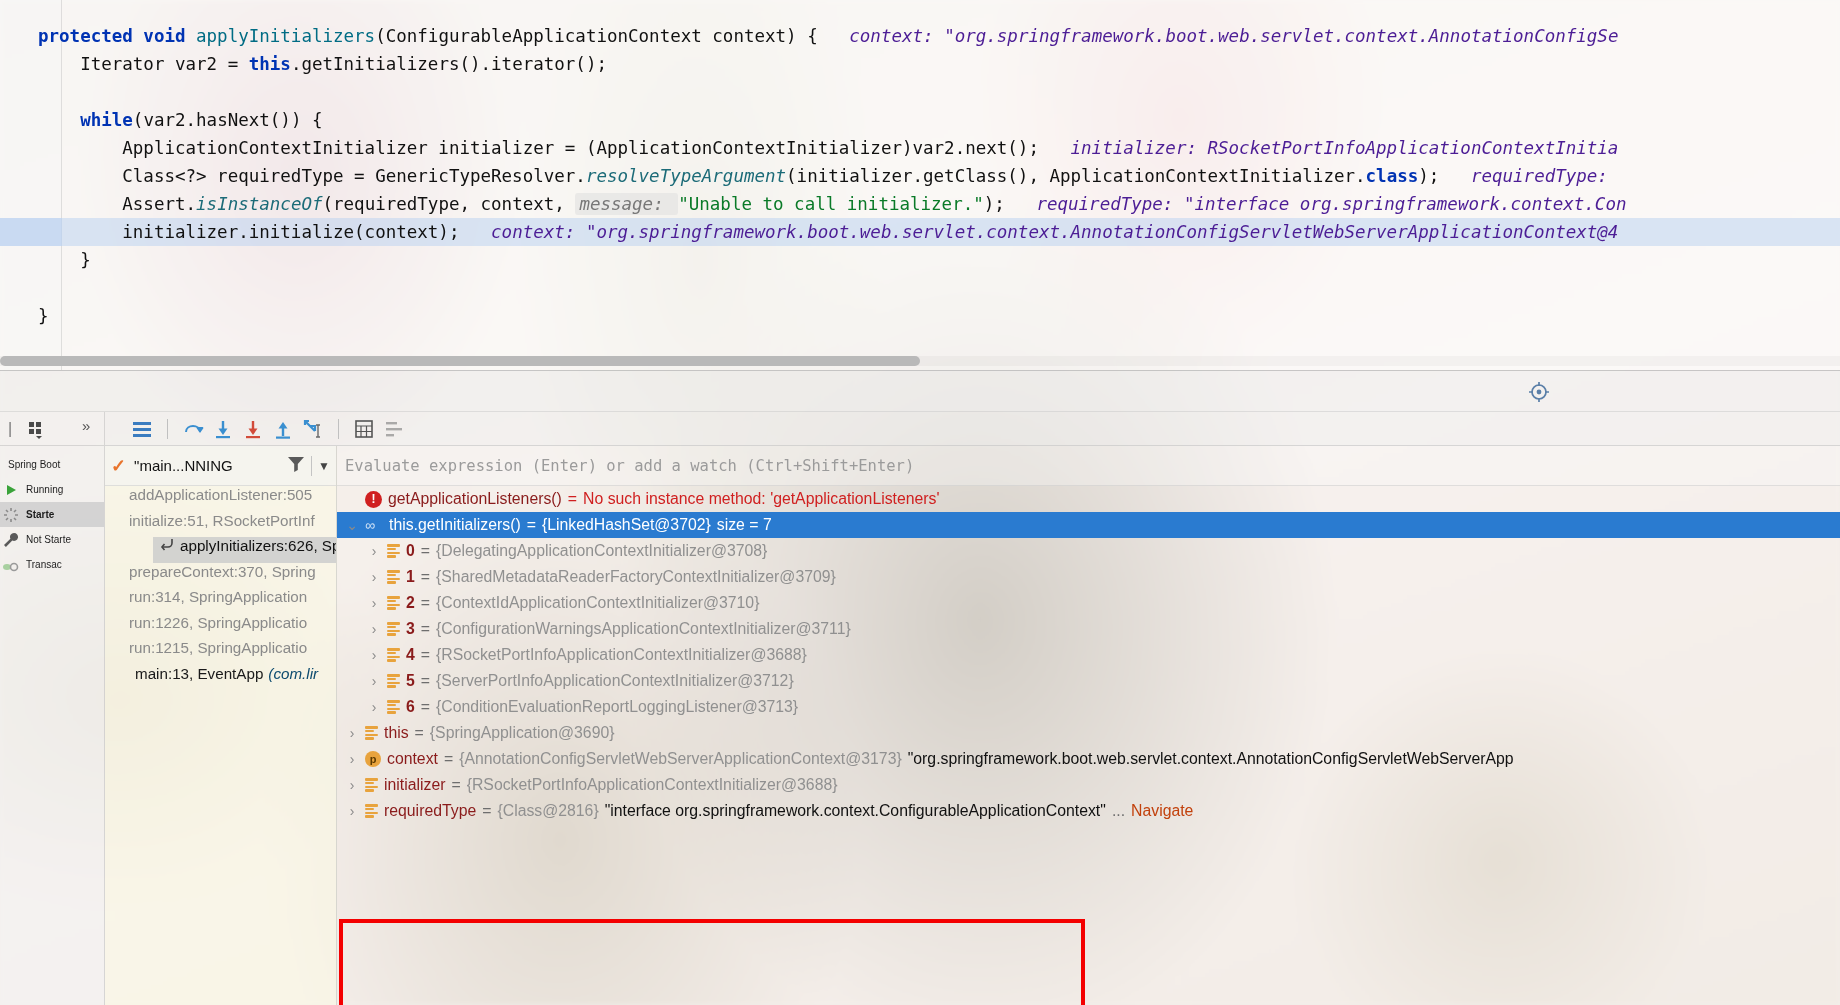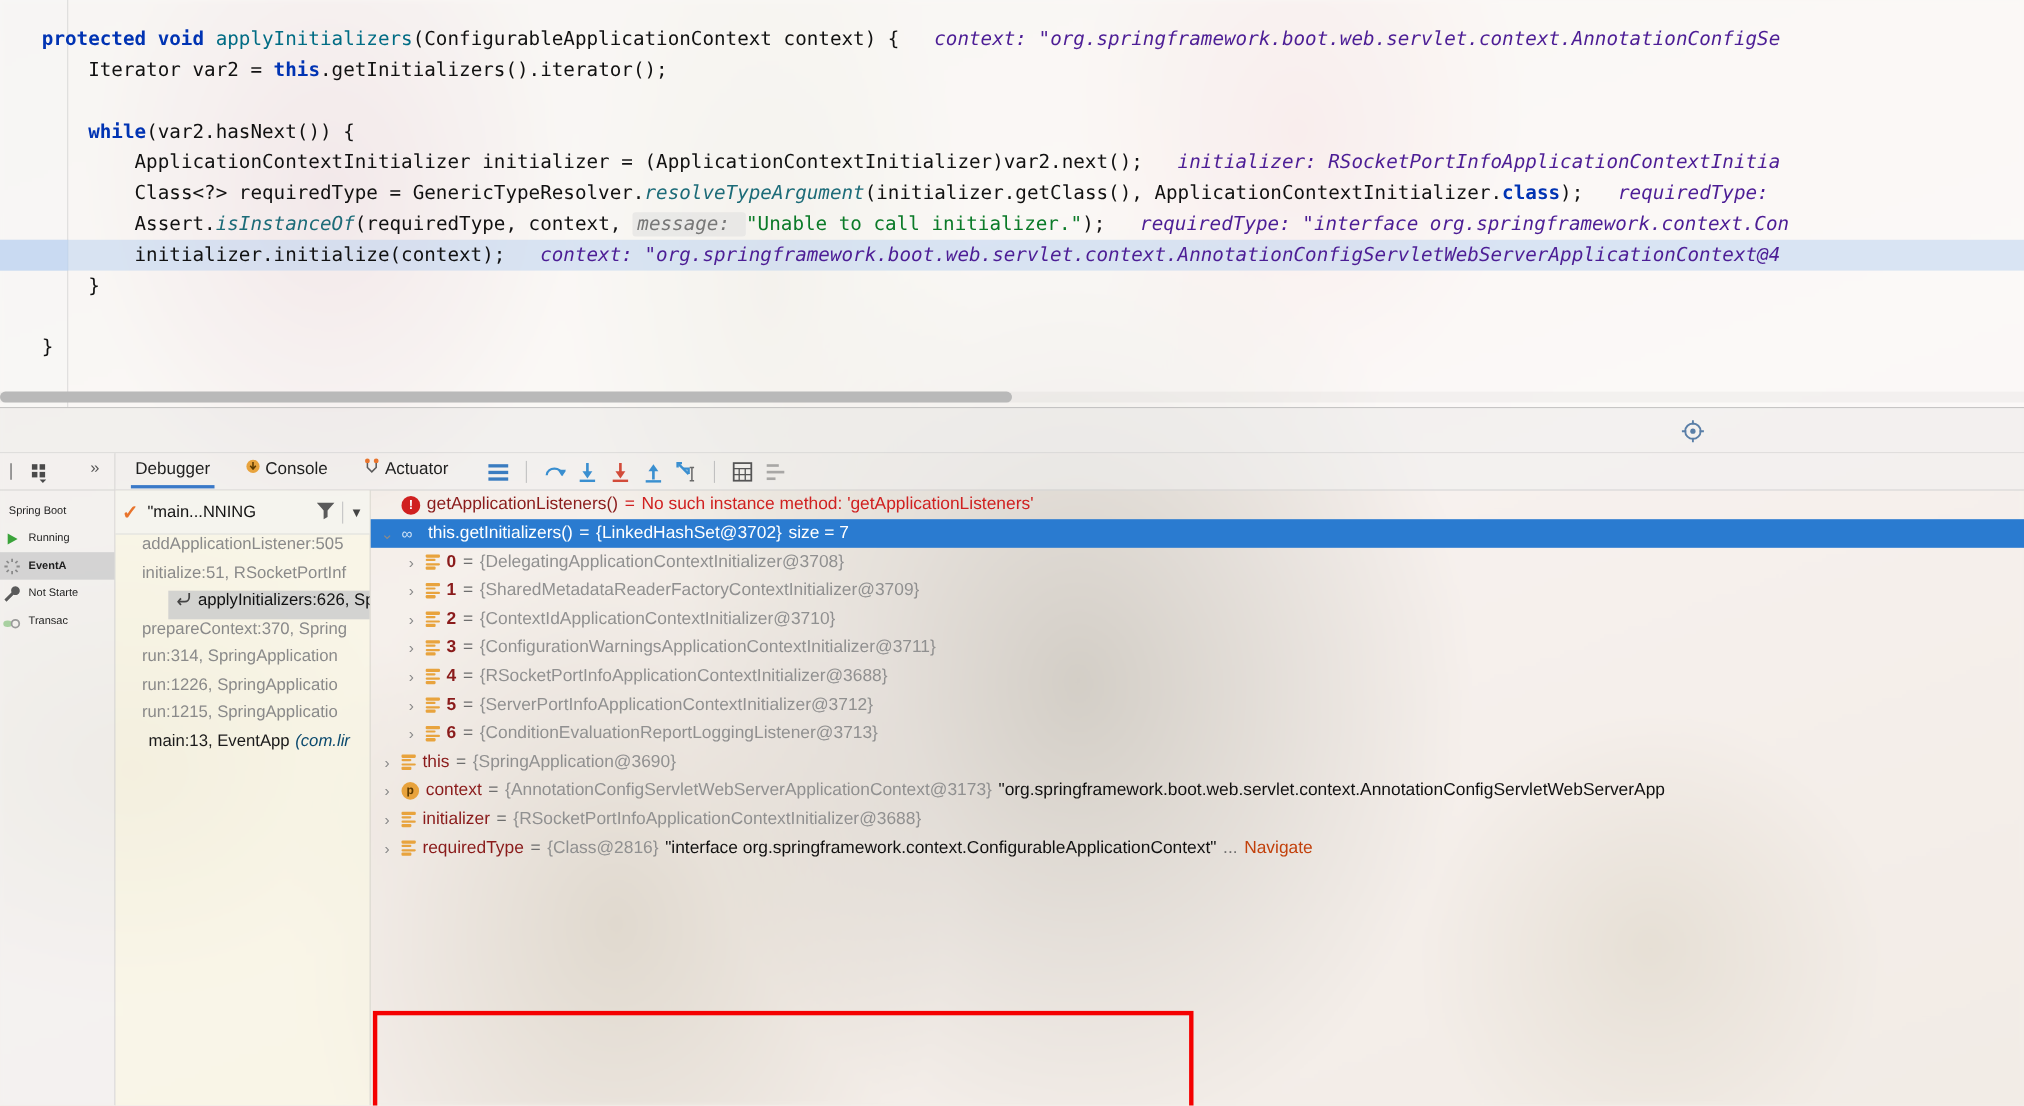--- a/index.html
+++ b/index.html
@@ -220,21 +220,21 @@
           <span>Running</span>
         </div>
         <div class="rail-item sel">
           <span style="display: inline-flex; width: 18px; justify-content: center;">
             <svg width="16" height="16" viewBox="0 0 16 16">
               <g stroke="#8a8a8a" stroke-width="1.6">
                 <path d="M8 1v3M8 12v3M1 8h3M12 8h3M3 3l2 2M11 11l2 2M13 3l-2 2M5 11l-2 2"></path>
               </g>
             </svg>
           </span>
-          <span>EventA</span>
+          <span>Starte</span>
         </div>
         <div class="rail-item">
           <span style="display: inline-flex; width: 18px; justify-content: center;">
             <svg width="16" height="16" viewBox="0 0 16 16">
               <path d="M11 1a4 4 0 00-3.6 5.7L1 13.1 2.9 15l6.4-6.4A4 4 0 1011 1z" fill="#5a5a5a"></path>
             </svg>
           </span>
           <span>Not Starte</span>
         </div>
         <div class="rail-item">
@@ -243,40 +243,20 @@
               <ellipse cx="5" cy="10" rx="4" ry="3" fill="#a8d0a0"></ellipse>
               <circle cx="12" cy="10" r="3.5" fill="none" stroke="#9a9a9a" stroke-width="1.6"></circle>
             </svg>
           </span>
           <span>Transac</span>
         </div>
       </div>
   </div>
 
   <div id="tabsbar">
-    <div id="tabs-holder" style="display:flex;align-items:center;gap:16px;">
-        <div class="tab active">
-          <span>Debugger</span>
-        </div>
-        <div class="tab">
-          <span><svg width="14" height="14" viewBox="0 0 14 14">
-              <circle cx="7" cy="7" r="6" fill="#e8a33d"></circle>
-              <path d="M7 3v6M4.5 6.5L7 9.5l2.5-3" stroke="#5d3a00" stroke-width="1.4" fill="none"></path>
-            </svg></span>
-          <span>Console</span>
-        </div>
-        <div class="tab">
-          <span><svg width="16" height="16" viewBox="0 0 16 16">
-              <circle cx="4" cy="3" r="2.2" fill="#e8742c"></circle>
-              <circle cx="12" cy="3" r="2.2" fill="#e8742c"></circle>
-              <path d="M4 5v4l4 4 4-4V5" fill="none" stroke="#5a5a5a" stroke-width="1.4"></path>
-            </svg></span>
-          <span>Actuator</span>
-        </div>
-      </div>
     <div style="display:flex;align-items:center;gap:8px;margin-left:16px;">
       <span class="tbicon">
         <svg width="20" height="18" viewBox="0 0 20 18">
             <rect x="1" y="2" width="18" height="3" fill="#3a7cc0"></rect>
             <rect x="1" y="8" width="18" height="3" fill="#3a7cc0"></rect>
             <rect x="1" y="14" width="18" height="3" fill="#3a7cc0"></rect>
           </svg>
       </span>
       <span class="tbsep"></span>
       <span class="tbicon">
@@ -373,20 +353,23 @@
           <span>run:1215, SpringApplicatio</span>
         </div>
         <div class="frame" style="color: rgb(26, 26, 26); padding-left: 30px;">
           <span>main:13, EventApp </span>
           <span class="pkg">(com.lir</span>
         </div>
       </div>
   </div>
 
   <div id="varspane">
+    <div id="evalbar">
+      <span>Evaluate expression (Enter) or add a watch (Ctrl+Shift+Enter)</span>
+    </div>
     <div id="vars-list">
         <div class="varrow err" style="padding-left: 8px;">
           <span class="arrow"></span>
           <span class="ico-err">!</span>
           <span class="nm">getApplicationListeners()</span>
           <span class="eq"> = </span>
           <span class="">No such instance method: 'getApplicationListeners'</span>
         </div>
         <div class="varrow selected" style="padding-left: 8px;">
           <span class="arrow">⌄</span>

